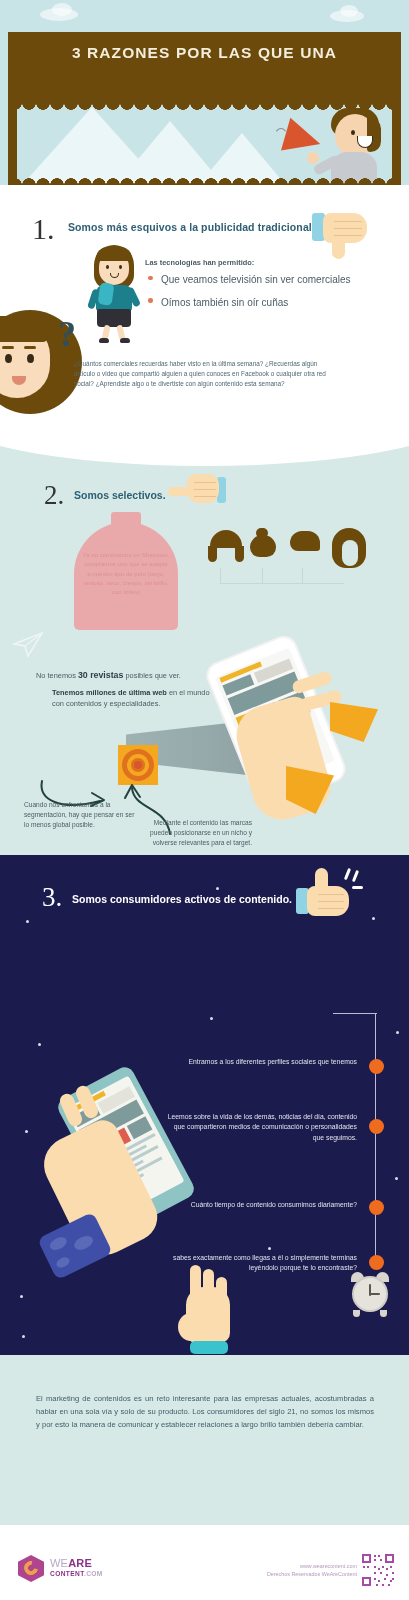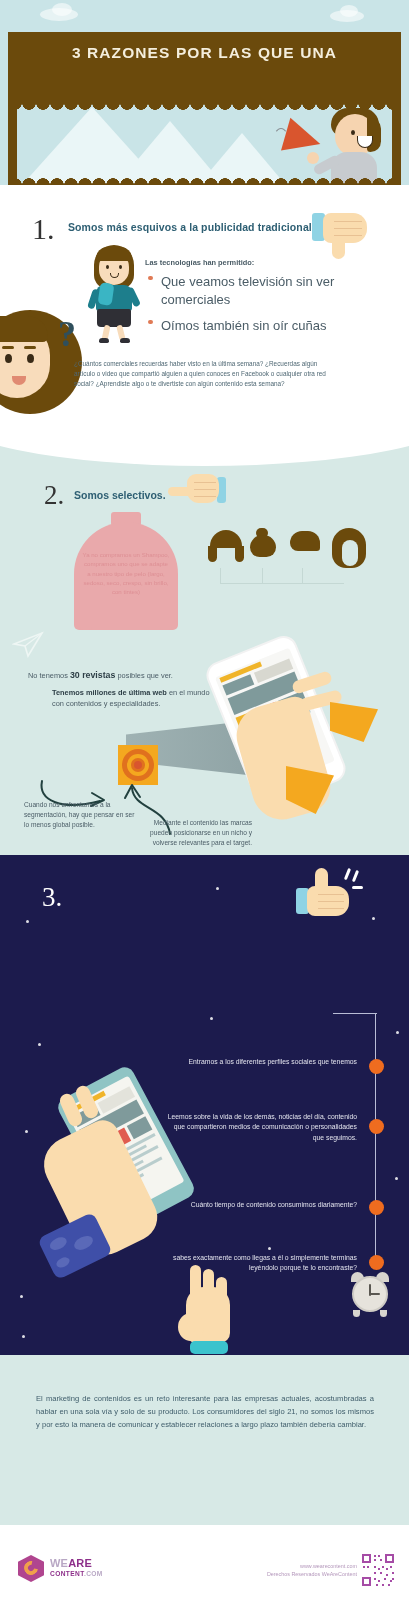--- a/index.html
+++ b/index.html
@@ -124,21 +124,21 @@
   .g-skirt { position: absolute; left: 9px; top: 64px; width: 34px; height: 18px; background: #2f2f35; border-radius: 2px 2px 4px 4px; }
   .g-leg { position: absolute; background: #f8dcbb; width: 6px; height: 16px; border-radius: 3px; }
   .g-shoe { position: absolute; background: #2f2f35; width: 10px; height: 5px; border-radius: 4px 4px 2px 2px; }
   .g-arm { position: absolute; background: #1d7e8c; width: 7px; height: 20px; border-radius: 4px; }
 
   
   .s1-lead {
     position: absolute; left: 145px; top: 258px; font-size: 7.4px; color: #4a5c66; font-weight: bold;
   }
   .s1-list { position: absolute; left: 148px; top: 273px; width: 215px; }
-  .s1-li { position: relative; padding-left: 13px; margin-bottom: 9px; font-size: 13px; color: #4a5c66; line-height: 1.35; }
+  .s1-li { position: relative; padding-left: 13px; margin-bottom: 9px; font-size: 10px; color: #4a5c66; line-height: 1.35; }
   .s1-li .dot { position: absolute; left: 0; top: 2.5px; width: 4.5px; height: 4.5px; background: #e07a55; border-radius: 50%; }
 
   
   .bighead { position: absolute; left: -22px; top: 310px; width: 104px; height: 104px; }
   .bh-hair { position: absolute; left: 0; top: 0; width: 104px; height: 104px; background: #6b4a0c; border-radius: 50%; }
   .bh-face { position: absolute; left: 6px; top: 14px; width: 66px; height: 74px; background: #f8dcbb; border-radius: 32px 32px 34px 34px; }
   .bh-bang { position: absolute; left: -2px; top: 6px; width: 72px; height: 26px; background: #6b4a0c; border-radius: 38px 38px 10px 10px; }
   .bh-eye { position: absolute; top: 44px; width: 7px; height: 9px; background: #3a2b17; border-radius: 50%; }
   .bh-brow { position: absolute; top: 36px; width: 12px; height: 3px; background: #6b4a0c; border-radius: 3px; }
   .bh-mouth { position: absolute; left: 34px; top: 66px; width: 14px; height: 9px; background: #e08a72; border-radius: 0 0 12px 12px; }
@@ -191,21 +191,21 @@
 
   
   .hairs { position: absolute; left: 206px; top: 528px; width: 160px; height: 46px; }
   .hair-i { position: absolute; background: #6b4a0c; }
   .hair-connect { position: absolute; border-left: 1px solid #c4d8d4; border-bottom: 1px solid #c4d8d4; }
 
   
   .plane { position: absolute; left: 12px; top: 630px; width: 36px; height: 28px; }
 
   
-  .s2-line1 { position: absolute; left: 28px; top: 670px; font-size: 7.4px; color: #4a5c66; }
+  .s2-line1 { position: absolute; left: 36px; top: 670px; font-size: 7.4px; color: #4a5c66; }
   .s2-line1 b { color: #2e3f47; font-size: 8.8px; }
   .s2-line2 { position: absolute; left: 52px; top: 688px; width: 168px; font-size: 7.4px; color: #4a5c66; line-height: 1.45; text-align: left; }
   .s2-line2 b { color: #2e3f47; }
 
   
   .phone-wrap { position: absolute; left: 208px; top: 640px; width: 200px; height: 200px; }
   .beam {
     position: absolute; left: -82px; top: 80px; width: 130px; height: 0;
     border-top: 22px solid transparent; border-bottom: 22px solid transparent;
     border-right: 0; background: linear-gradient(to left, #8fa3a5, #9fb2b3);
@@ -317,21 +317,21 @@
     position: absolute; left: 0; top: 2px; width: 26px; height: 27px;
     background: #b0458f;
     clip-path: polygon(50% 0%, 100% 25%, 100% 75%, 50% 100%, 0% 75%, 0% 25%);
   }
   .logo-c {
     position: absolute; left: 6px; top: 8px; width: 14px; height: 14px;
     border: 4px solid #f0a04b; border-right-color: transparent; border-radius: 50%;
     transform: rotate(-35deg);
   }
   .logo-we { position: absolute; left: 32px; top: 4px; font-size: 11px; letter-spacing: .2px; color: #8d2f8a; font-weight: bold; }
-  .logo-we .lt { color: #b8a7c4; font-weight: bold; }
+  .logo-we .lt { color: #b8a7c4; font-weight: normal; }
   .logo-cc { position: absolute; left: 32px; top: 17px; font-size: 6.6px; letter-spacing: .4px; color: #8d2f8a; font-weight: bold; }
   .logo-cc .lt2 { color: #b8a7c4; }
   .foot-url { position: absolute; right: 52px; top: 1562px; width: 130px; text-align: right; font-size: 5.4px; color: #b497bb; line-height: 1.5; }
   .qr { position: absolute; right: 14px; top: 1553px; width: 34px; height: 34px; background: #ffffff; }
   .qr-px { position: absolute; background: #a64ca6; }
 </style>
 </head>
 <body>
 
 <div class="page">
@@ -537,20 +537,21 @@
     <div class="star" style="left:396px;top:176px;width:3px;height:3px;"></div>
     <div class="star" style="left:25px;top:275px;width:3px;height:3px;"></div>
     <div class="star" style="left:395px;top:322px;width:3px;height:3px;"></div>
     <div class="star" style="left:124px;top:388px;width:3px;height:3px;"></div>
     <div class="star" style="left:268px;top:392px;width:3px;height:3px;"></div>
     <div class="star" style="left:20px;top:440px;width:3px;height:3px;"></div>
     <div class="star" style="left:22px;top:480px;width:3px;height:3px;"></div>
   </div>
 
   <div class="num s3-num">3.</div>
+  <div class="s3-title">Somos consumidores activos de contenido.</div>
 
   <div class="thumb-up">
     <div class="tu-cuff"></div>
     <div class="tu-thumb"></div>
     <div class="tu-palm"></div>
     <div class="tu-line" style="left:22px;top:26px;width:26px;"></div>
     <div class="tu-line" style="left:22px;top:33px;width:26px;"></div>
     <div class="tu-line" style="left:22px;top:40px;width:26px;"></div>
     <div class="tu-spark" style="left:50px;top:0px;width:2.5px;height:12px;transform:rotate(22deg);"></div>
     <div class="tu-spark" style="left:58px;top:2px;width:2.5px;height:12px;transform:rotate(22deg);"></div>
@@ -612,21 +613,21 @@
     <div class="al-bell" style="left:3px;"></div>
     <div class="al-bell" style="left:28px;"></div>
     <div class="al-face"></div>
     <div class="al-hand" style="left:21px;top:12px;width:2px;height:12px;"></div>
     <div class="al-hand" style="left:21px;top:21px;width:11px;height:2px;"></div>
     <div class="al-leg" style="left:5px;"></div>
     <div class="al-leg" style="left:32px;"></div>
   </div>
 
   <div class="conclusion"></div>
-  <div class="concl-text">El marketing de contenidos es un reto interesante para las empresas actuales, acostumbradas a hablar en una sola vía y solo de su producto. Los consumidores del siglo 21, no somos los mismos y por esto la manera de comunicar y establecer relaciones a largo plazo también debería cambiar.</div>
+  <div class="concl-text">El marketing de contenidos es un reto interesante para las empresas actuales, acostumbradas a hablar en una sola vía y solo de su producto. Los consumidores del siglo 21, no somos los mismos y por esto la manera de comunicar y establecer relaciones a largo brillo también debería cambiar.</div>
 
   <div class="footer"></div>
 
   <div class="logo">
     <div class="logo-hex"></div>
     <div class="logo-c"></div>
     <div class="logo-we">
       <span class="lt">WE</span><span>ARE</span>
     </div>
     <div class="logo-cc">

